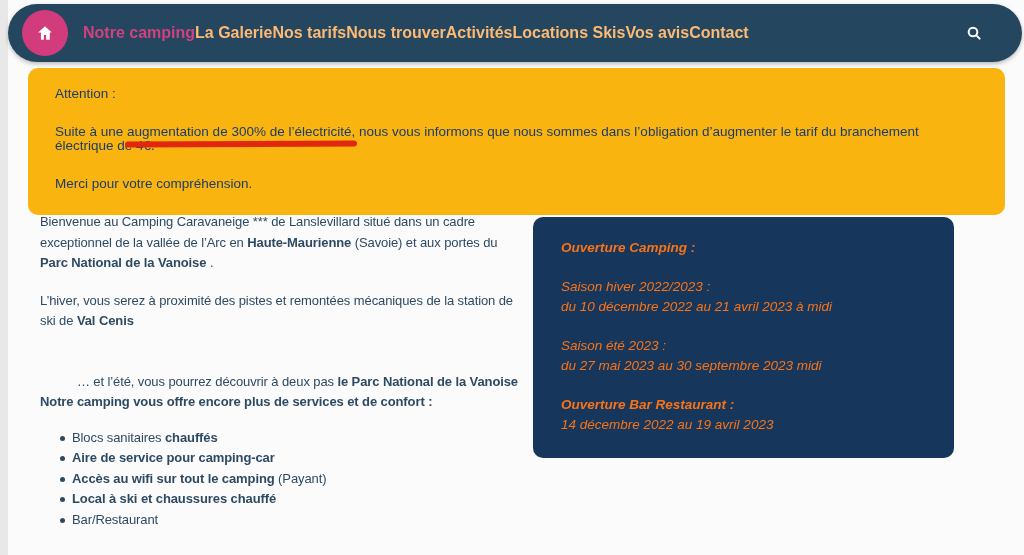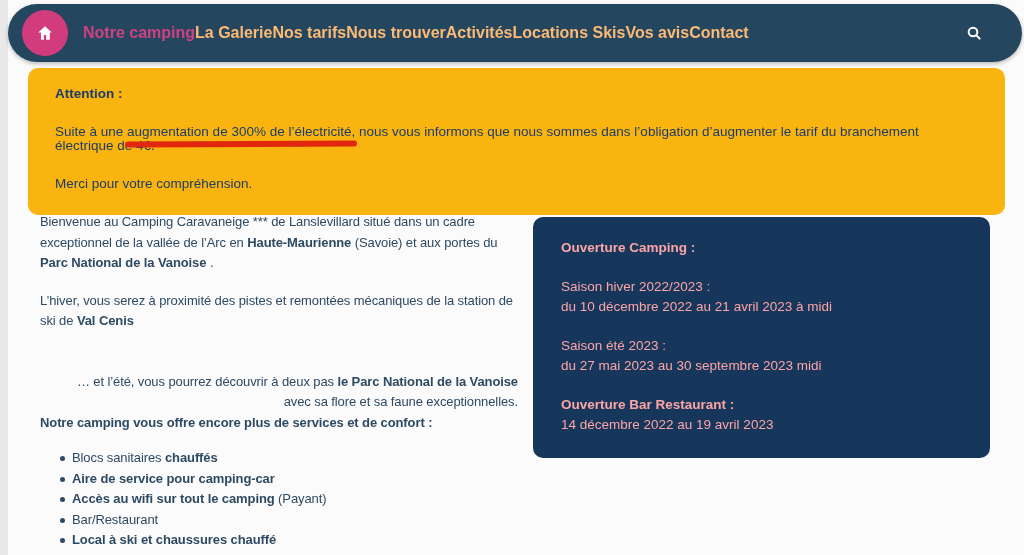--- a/index.html
+++ b/index.html
@@ -40,21 +40,21 @@
     cursor:pointer;padding:0;
   }
   
   .banner{
     position:absolute;left:28px;top:68px;width:977px;height:147px;
     background:#f9b40f;border-radius:10px;
     color:#1d3c68;font-size:13.5px;z-index:2;
     padding:19px 27px;box-sizing:border-box;
   }
   .banner p{margin:0 0 24px 0;line-height:14px;}
-  .banner .banner-title{font-weight:700;}
+  .banner .banner-title{font-weight:400;}
   .underlined{position:relative;}
   .underlined::after{
     content:"";position:absolute;left:-2px;right:-6px;bottom:-8px;height:6px;
     background:#e1270e;border-radius:3px;transform:rotate(-0.3deg);
   }
   
   .intro{
     position:absolute;left:40px;top:212px;width:478px;
     color:#2e4a63;font-size:13px;line-height:20.5px;letter-spacing:-0.1px;
   }
@@ -67,23 +67,23 @@
   .services{
     list-style:none;margin:15px 0 0 0;padding:0 0 0 32px;
   }
   .services li{position:relative;line-height:20.6px;}
   .services li::before{
     content:"";position:absolute;left:-12px;top:8px;width:5px;height:5px;
     border-radius:50%;background:#2e4a63;
   }
   
   .info-box{
-    position:absolute;left:533px;top:217px;width:457px;height:241px;
+    position:absolute;left:533px;top:217px;width:421px;height:241px;
     background:#17365c;border-radius:10px;box-sizing:border-box;
-    padding:21px 28px;color:#fca5a5;font-size:13.5px;
+    padding:21px 28px;color:#f97316;font-size:13.5px;font-style:italic;
   }
   .info-box p{margin:0;line-height:20px;}
   .info-box .b{font-weight:700;}
   .info-box .gap{margin-top:19px;}
 </style>
 </head>
 <body>
 
 <div class="left-edge"></div>
 
@@ -117,28 +117,28 @@
 
 <section class="banner">
   <p class="banner-title">Attention :</p>
   <p class="banner-line"><span>Suite à une </span><span class="underlined">augmentation de 300% de l’électricité</span><span>, nous vous informons que nous sommes dans l’obligation d’augmenter le tarif du branchement électrique de 4€.</span></p>
   <p class="banner-line">Merci pour votre compréhension.</p>
 </section>
 
 <section class="intro">
   <p class="p1"><span>Bienvenue au Camping Caravaneige *** de Lanslevillard situé dans un cadre exceptionnel de la vallée de l’Arc en </span><b>Haute-Maurienne</b><span> (Savoie) et aux portes du </span><b>Parc National de la Vanoise</b><span> .</span></p>
   <p class="p2"><span>L’hiver, vous serez à proximité des pistes et remontées mécaniques de la station de ski de </span><b>Val Cenis</b></p>
-  <p class="p3"><span>… et l’été, vous pourrez découvrir à deux pas </span><b>le Parc National de la Vanoise</b><span class="block">avec sa flore et sa faune exceptionnelles.</span></p>
+  <p class="p3"><span>… et l’été, vous pourrez découvrir à deux pas </span><b>le Parc National de la Vanoise</b></p>
   <p class="b">Notre camping vous offre encore plus de services et de confort :</p>
   <ul class="services">
     <li><span>Blocs sanitaires </span><b>chauffés</b><span></span></li>
     <li><span></span><b>Aire de service pour camping-car</b><span></span></li>
     <li><span></span><b>Accès au wifi sur tout le camping</b><span> (Payant)</span></li>
+    <li><span></span><b>Local à ski et chaussures chauffé</b><span></span></li>
     <li><span>Bar/Restaurant</span><b></b><span></span></li>
-    <li><span></span><b>Local à ski et chaussures chauffé</b><span></span></li>
   </ul>
 </section>
 
 <aside class="info-box">
   <p class="b">Ouverture Camping :</p>
   <p class="gap">Saison hiver 2022/2023 :</p>
   <p>du 10 décembre 2022 au 21 avril 2023 à midi</p>
   <p class="gap">Saison été 2023 :</p>
   <p>du 27 mai 2023 au 30 septembre 2023 midi</p>
   <p class="b gap">Ouverture Bar Restaurant :</p>

